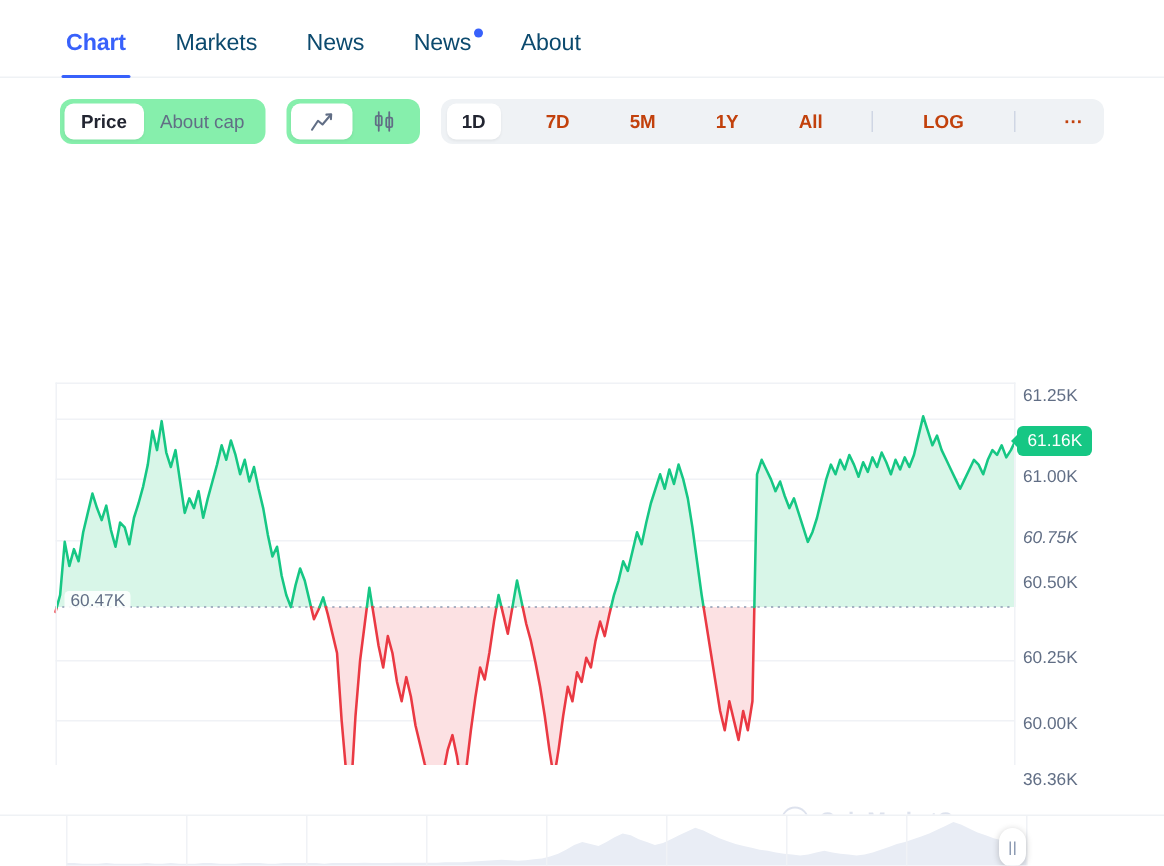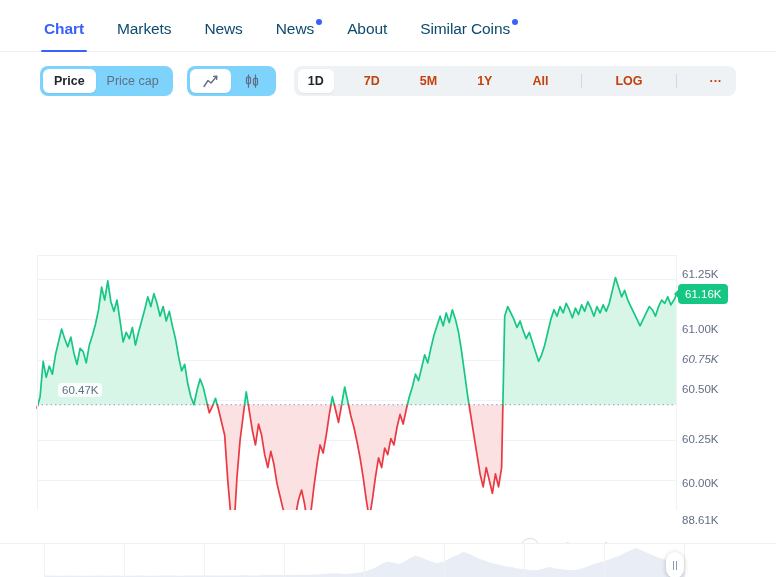--- a/index.html
+++ b/index.html
@@ -50,21 +50,21 @@
   .toolbar {
     position: relative;
     height: 58px;
     display: flex;
     align-items: center;
     padding: 0 40px 0 40px;
   }
   .seg {
     display: flex;
     align-items: center;
-    background: #7dd3fc;
+    background: #86efac;
     border-radius: 8px;
     padding: 3px;
     height: 30px;
   }
   .seg-item {
     font-size: 12.5px;
     color: #616e85;
     padding: 0 11px;
     height: 24px;
     line-height: 24px;
@@ -213,31 +213,27 @@
   <div class="tab">
     <span>News</span>
   </div>
   <div class="tab">
     <span>News</span>
     <span class="dot"></span>
   </div>
   <div class="tab">
     <span>About</span>
   </div>
-  <div class="tab">
-    <span>Similar Coins</span>
-    <span class="dot"></span>
-  </div>
 </div>
 
 <div class="toolbar">
 
   <div class="seg">
     <div class="seg-item active">Price</div>
-    <div class="seg-item">Price cap</div>
+    <div class="seg-item">About cap</div>
   </div>
 
   <div class="seg icons">
     <div class="seg-item active">
       <svg width="15" height="13" viewBox="0 0 15 13" fill="none">
         <path d="M1 11.5 L5 5.5 L8 8 L13.5 1.5" stroke="#616e85" stroke-width="1.4" stroke-linecap="round" stroke-linejoin="round"></path>
         <path d="M10.6 1.4 L13.8 1.2 L13.6 4.4" stroke="#616e85" stroke-width="1.4" stroke-linecap="round" stroke-linejoin="round" fill="none"></path>
       </svg>
     </div>
     <div class="seg-item">
@@ -473,31 +469,31 @@
         <path d="M502.89 294.73 L504.69 206.18 L507.77 196.52 L510.85 202.96 L513.92 209.40 L517.00 217.45 L520.08 211.01 L523.15 220.67 L526.23 228.72 L529.31 222.28 L532.38 231.94 L535.46 241.60 L538.54 251.26 L541.62 244.82 L544.69 235.16 L547.77 222.28 L550.85 209.40 L553.92 199.74 L557.00 206.18 L560.08 196.52 L563.15 202.96 L566.23 193.30 L569.31 199.74 L572.38 207.79 L575.46 198.13 L578.54 204.57 L581.62 194.91 L584.69 201.35 L587.77 191.69 L590.85 198.13 L593.92 206.18 L597.00 196.52 L600.08 202.96 L603.15 194.91 L606.23 201.35 L609.31 193.30 L612.38 180.42 L615.46 167.54 L618.54 177.20 L621.62 186.86 L624.69 180.42 L627.77 190.08 L630.85 196.52 L633.92 202.96 L637.00 209.40 L640.08 215.84 L643.15 209.40 L646.23 202.96 L649.31 196.52 L652.38 199.74 L655.46 206.18 L658.54 196.52 L661.62 190.08 L664.69 193.30 L667.77 186.86 L670.85 194.91 L673.92 190.08 L677.00 183.64" fill="none" stroke="#16c784" stroke-width="1.7" stroke-linejoin="round" stroke-linecap="round"></path>
       </g>
     <rect x="37" y="145" width="640" height="1" fill="#f0f2f6"></rect>
     <rect x="37" y="145" width="1" height="322" fill="#f0f2f6"></rect>
     <rect x="676" y="145" width="1" height="322" fill="#f0f2f6"></rect>
     <rect x="37" y="466" width="640" height="1" fill="#eff2f5"></rect>
   </svg>
 
   <div id="ylabels">
       <div class="ylabel" style="top: 443.9px;">59.50K</div>
-      <div class="ylabel" style="top: 403.65px;">88.61K</div>
+      <div class="ylabel" style="top: 403.65px;">36.36K</div>
       <div class="ylabel" style="top: 367px;">60.00K</div>
       <div class="ylabel" style="top: 323.15px;">60.25K</div>
       <div class="ylabel" style="top: 273px;">60.50K</div>
       <div class="ylabel" style="top: 242.65px; font-style: italic;">60.75K</div>
-      <div class="ylabel" style="top: 202.4px; margin-top: 11px;">61.00K</div>
-      <div class="ylabel" style="top: 158px;">61.25K</div>
+      <div class="ylabel" style="top: 202.4px;">61.00K</div>
+      <div class="ylabel" style="top: 148px;">61.25K</div>
     </div>
   <div id="xlabels"></div>
 
-  <div class="baselabel" id="baselabel" style="left: 43px; top: 273px; margin-left: 15px;">60.47K</div>
+  <div class="baselabel" id="baselabel" style="left: 43px; top: 284px;">60.47K</div>
   <div class="pricetag" id="pricetag" style="top: 173.64px;">61.16K</div>
 
   <div class="watermark">
     <svg width="20" height="20" viewBox="0 0 24 24">
       <circle cx="12" cy="12" r="10.4" stroke="#c3cbe0" stroke-width="1.5" fill="none"></circle>
       <path d="M6 14.2 L8.6 9.6 L11 13.4 L13.4 8.4 L15.6 12.2 L18 9.8" stroke="#c3cbe0" stroke-width="1.5" fill="none" stroke-linecap="round" stroke-linejoin="round"></path>
     </svg>
     <span class="watermark-text">CoinMarketCap</span>
   </div>
 

